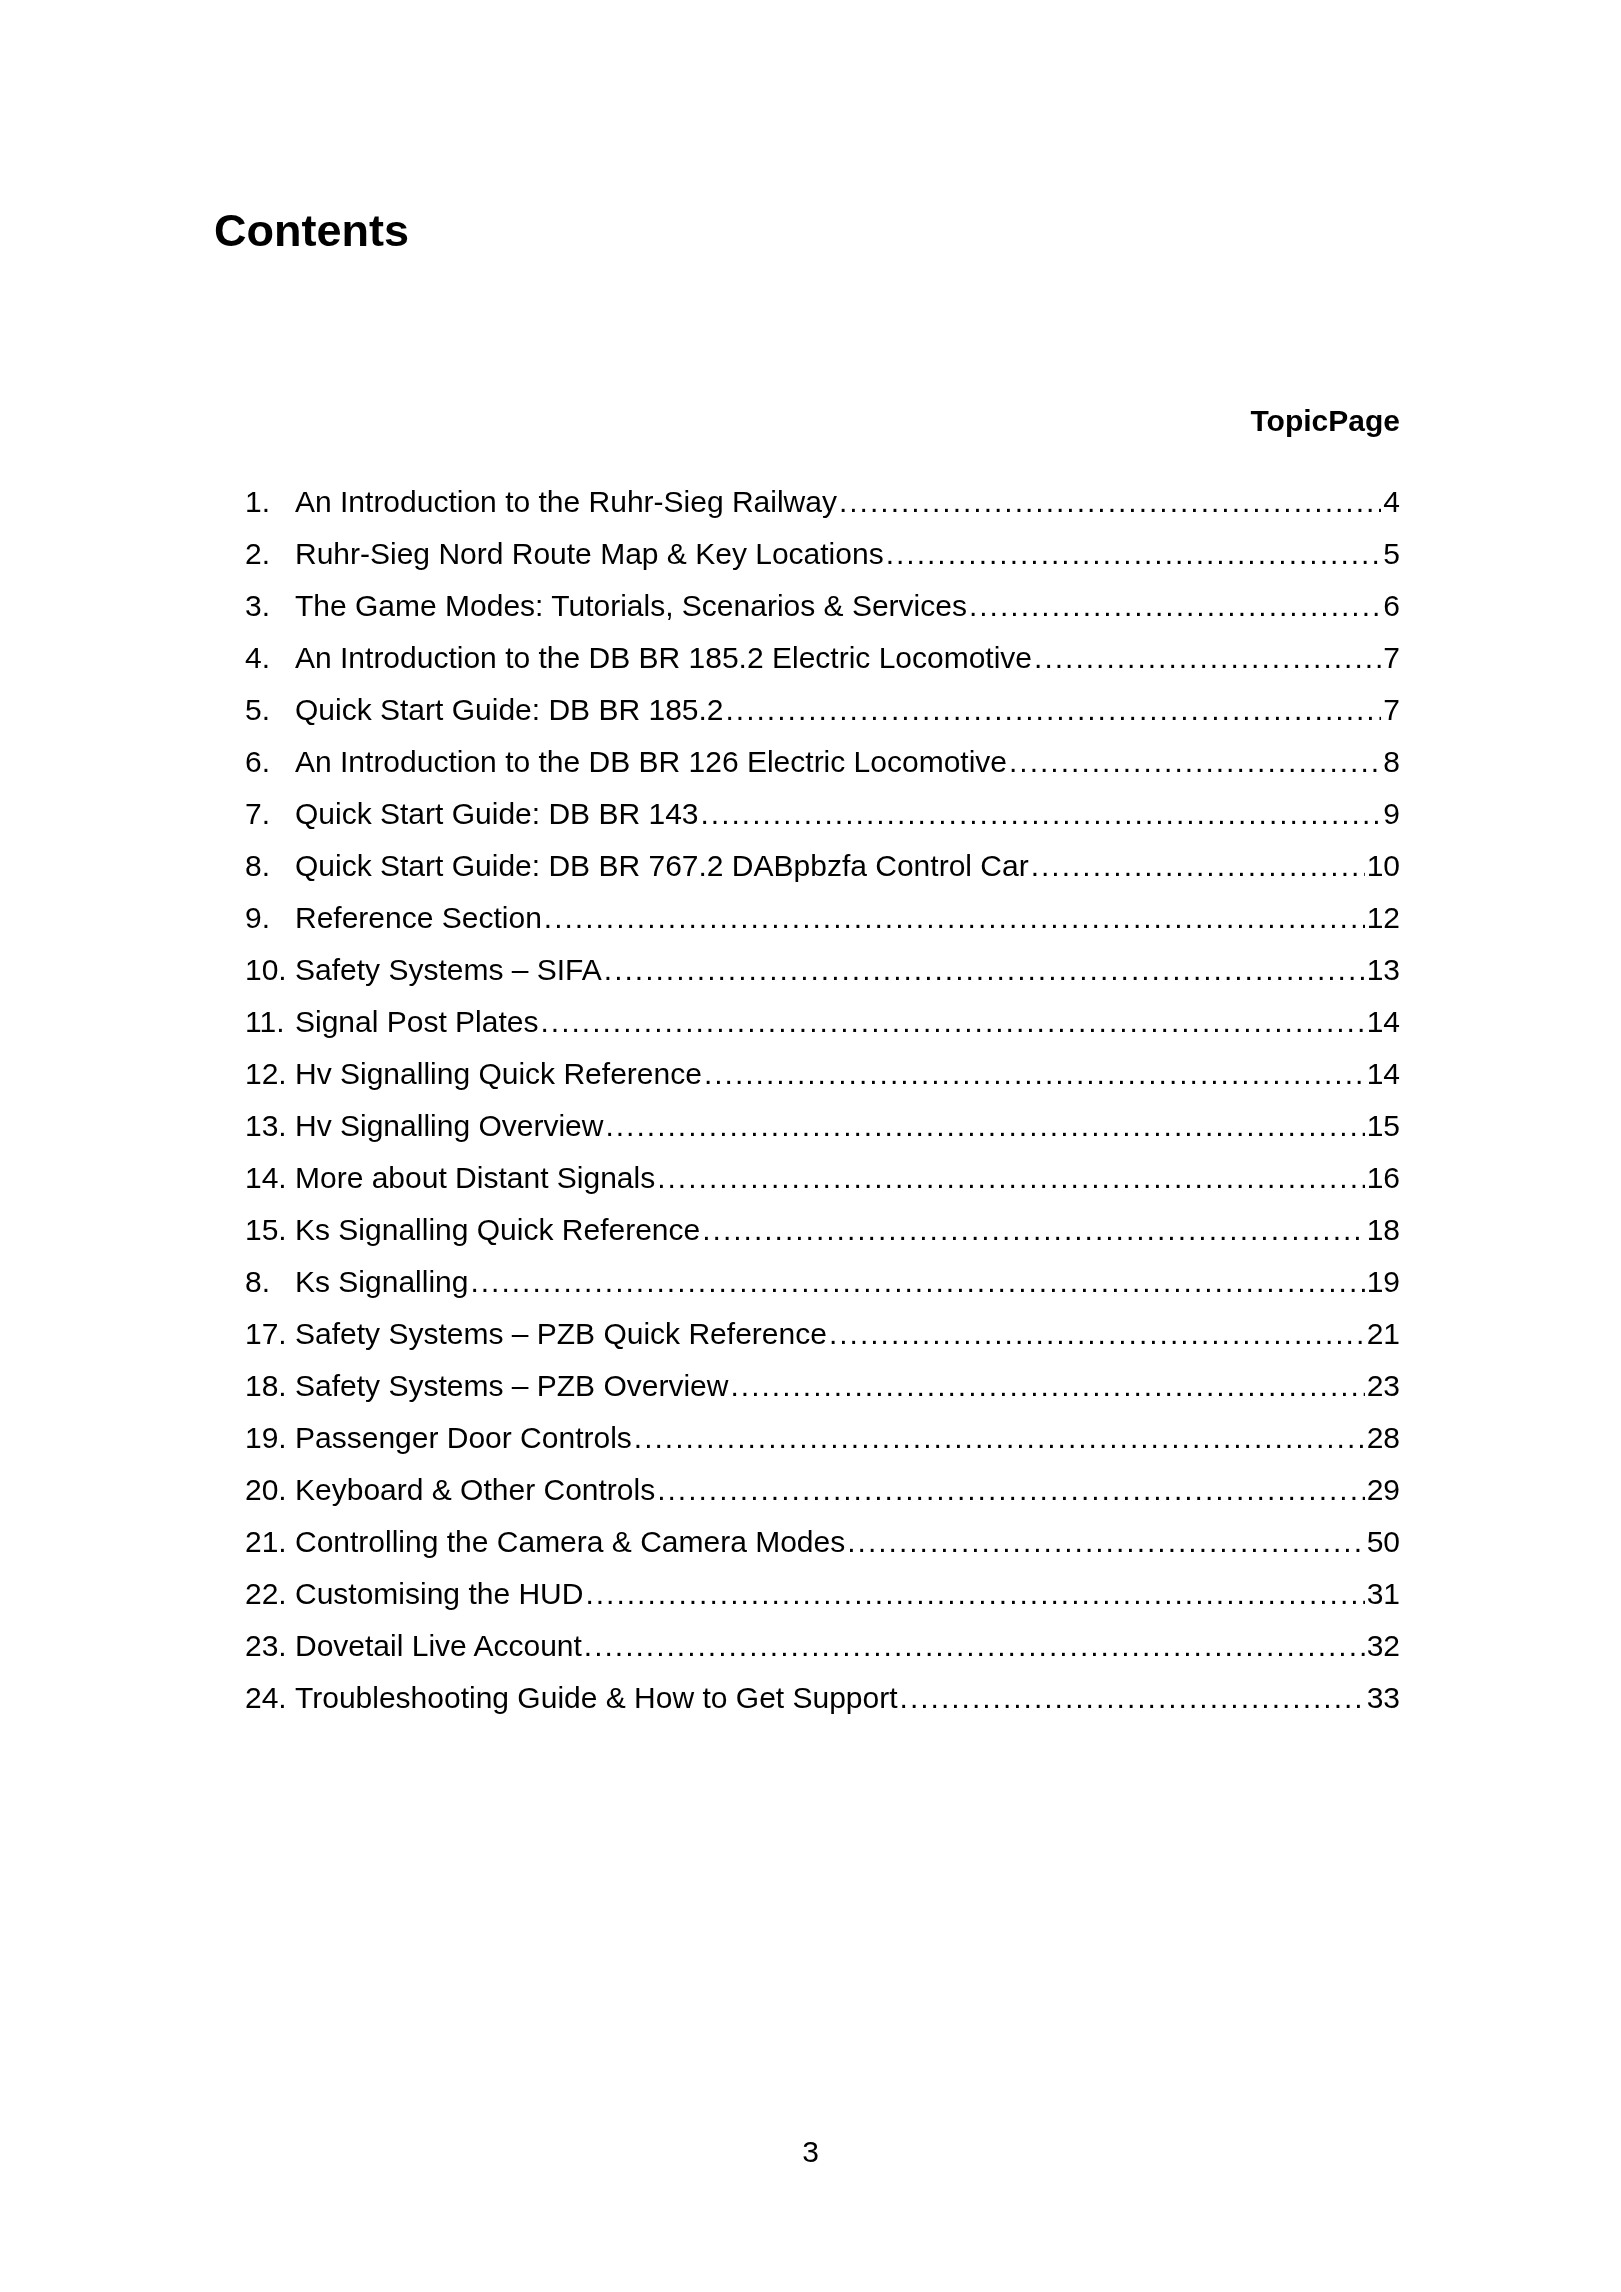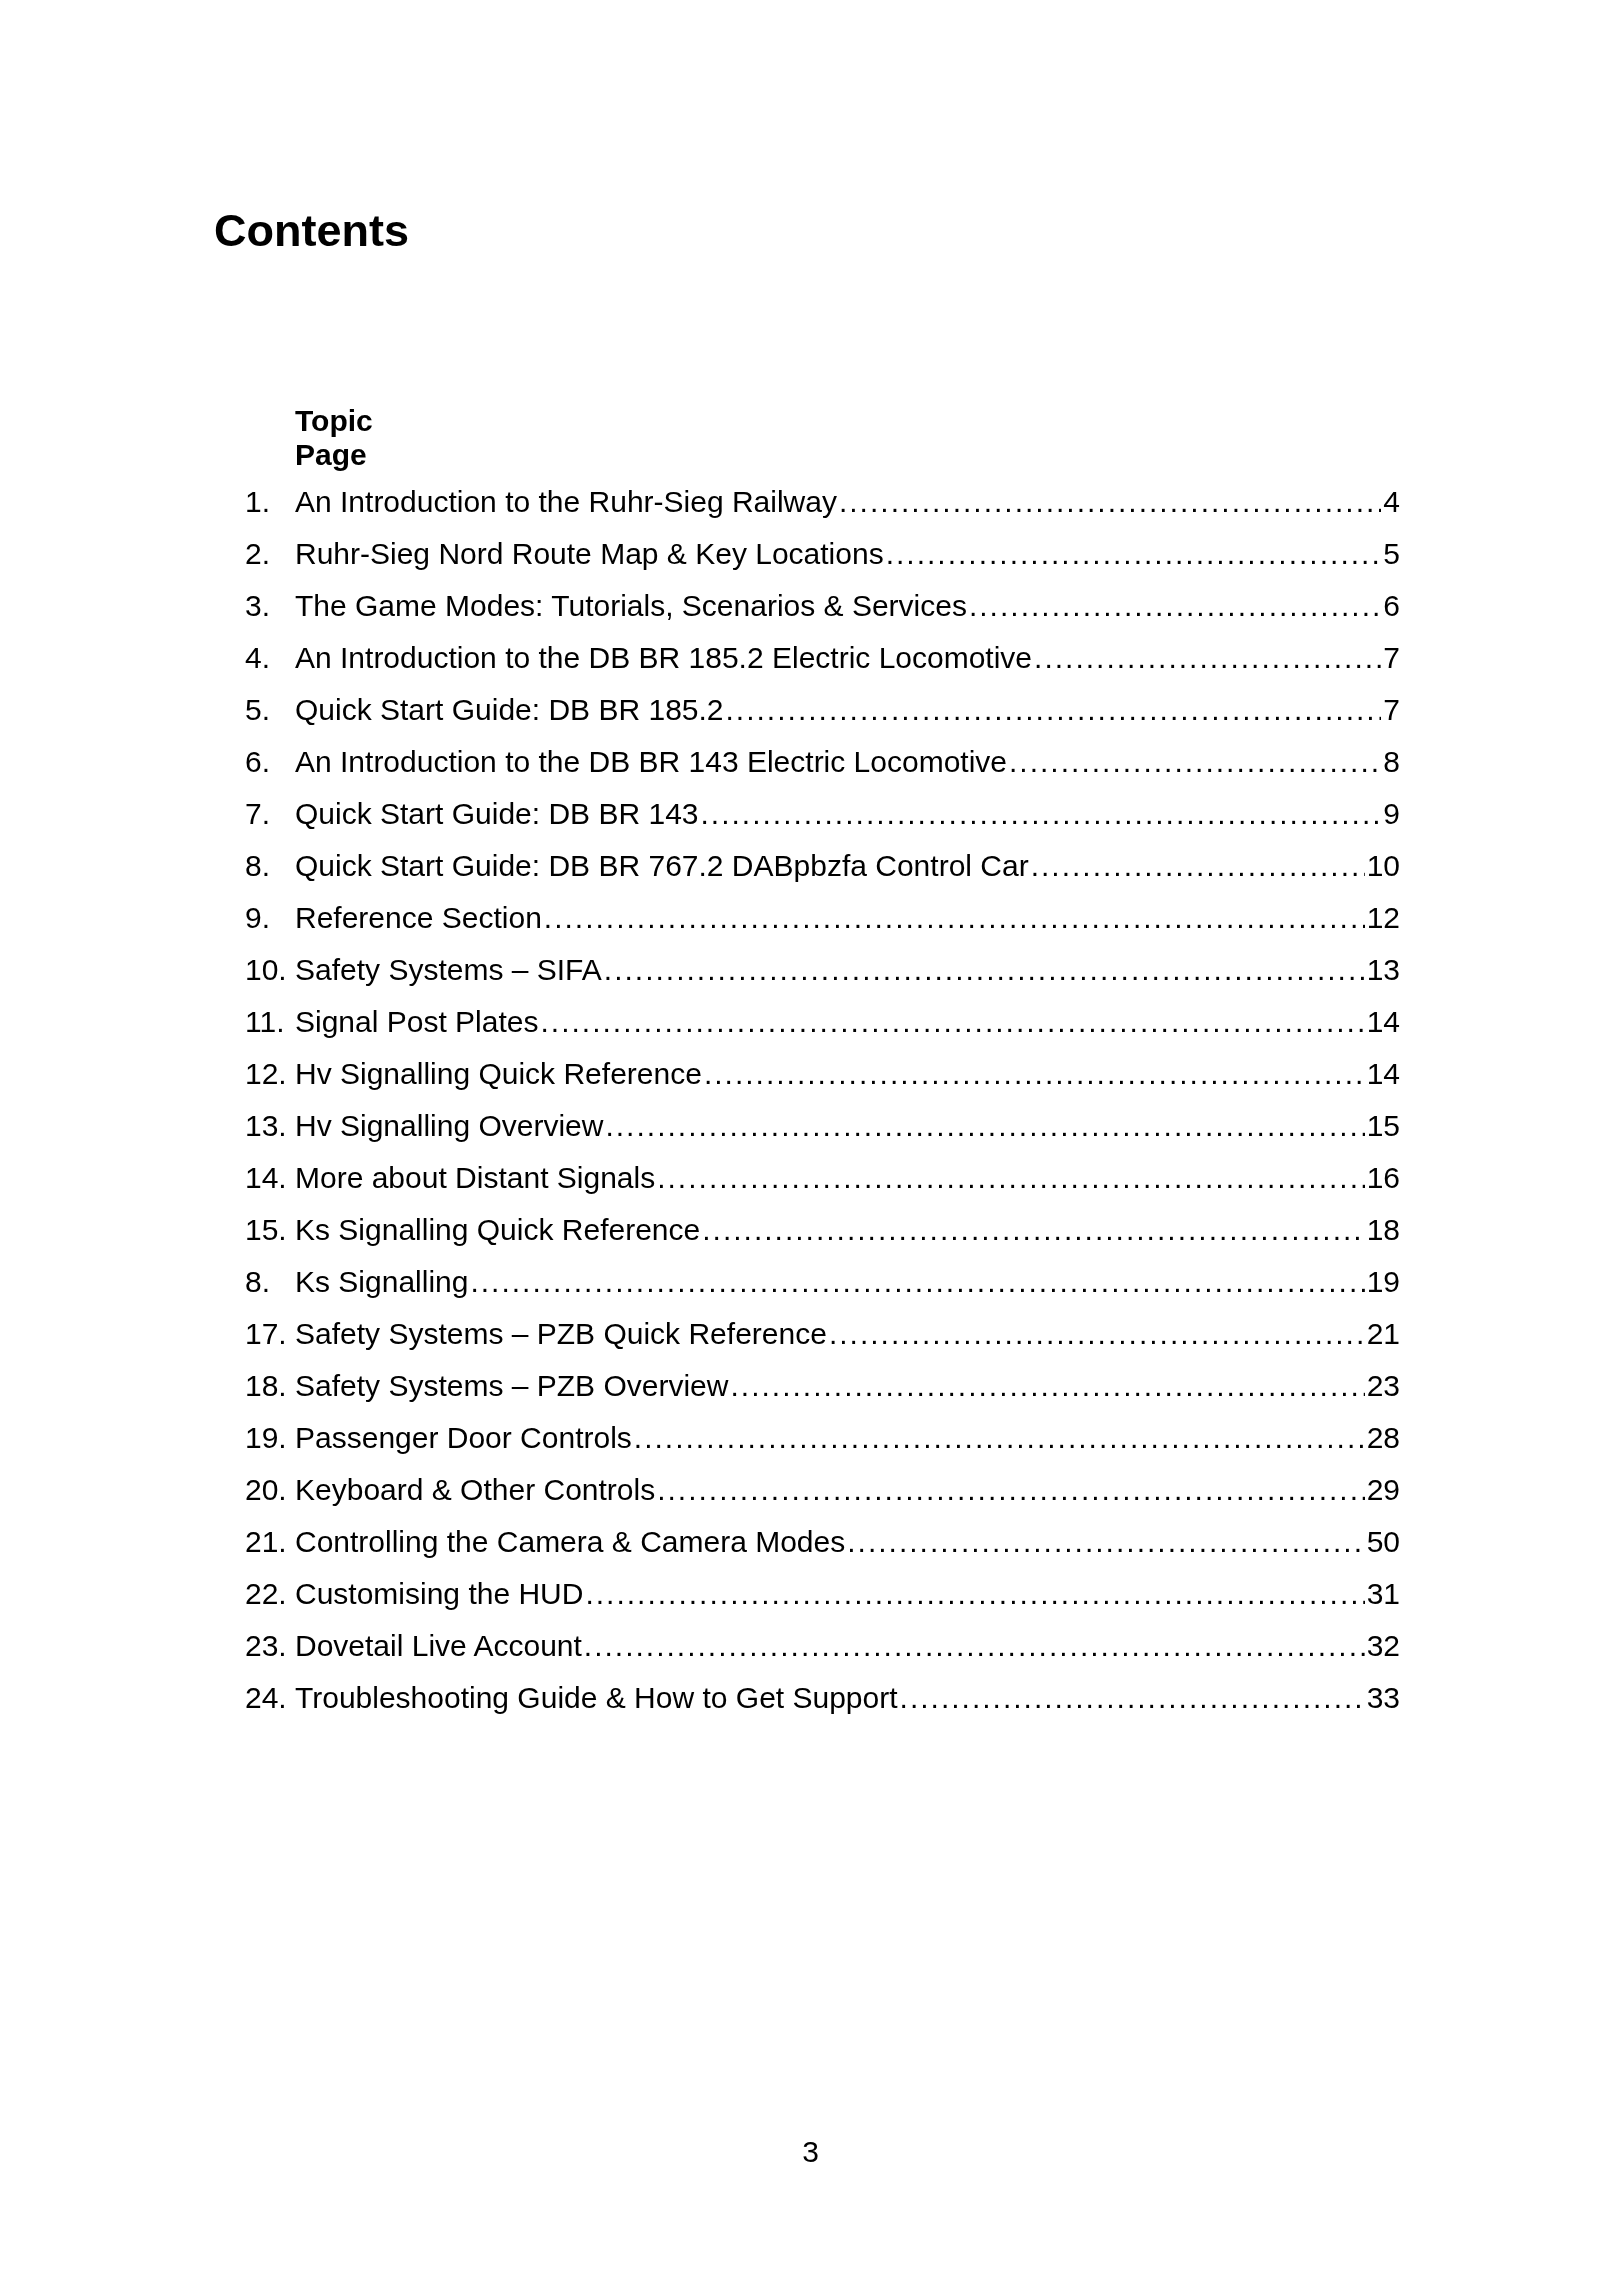--- a/index.html
+++ b/index.html
@@ -25,27 +25,26 @@
       line-height: 1;
     }
     .toc {
       position: absolute;
       left: 245px;
       top: 404px;
       width: 1155px;
     }
     .toc-header {
       display: flex;
-      justify-content: flex-start;
+      justify-content: flex-end;
       font-weight: bold;
       font-size: 30px;
       height: 43px;
       padding-left: 50px;
       margin-bottom: 29px;
-      flex-direction: column;
     }
     .toc-row {
       display: flex;
       align-items: baseline;
       font-size: 30px;
       height: 52px;
       line-height: 52px;
       white-space: nowrap;
     }
     .toc-num {
@@ -113,21 +112,21 @@
         <span class="toc-page">7</span>
       </div>
       <div class="toc-row">
         <span class="toc-num">5.</span>
         <span class="toc-title">Quick Start Guide: DB BR 185.2</span>
         <span class="toc-leader"></span>
         <span class="toc-page">7</span>
       </div>
       <div class="toc-row">
         <span class="toc-num">6.</span>
-        <span class="toc-title">An Introduction to the DB BR 143 Electric Locomotive</span>
+        <span class="toc-title">An Introduction to the DB BR 126 Electric Locomotive</span>
         <span class="toc-leader"></span>
         <span class="toc-page">8</span>
       </div>
       <div class="toc-row">
         <span class="toc-num">7.</span>
         <span class="toc-title">Quick Start Guide: DB BR 143</span>
         <span class="toc-leader"></span>
         <span class="toc-page">9</span>
       </div>
       <div class="toc-row">

